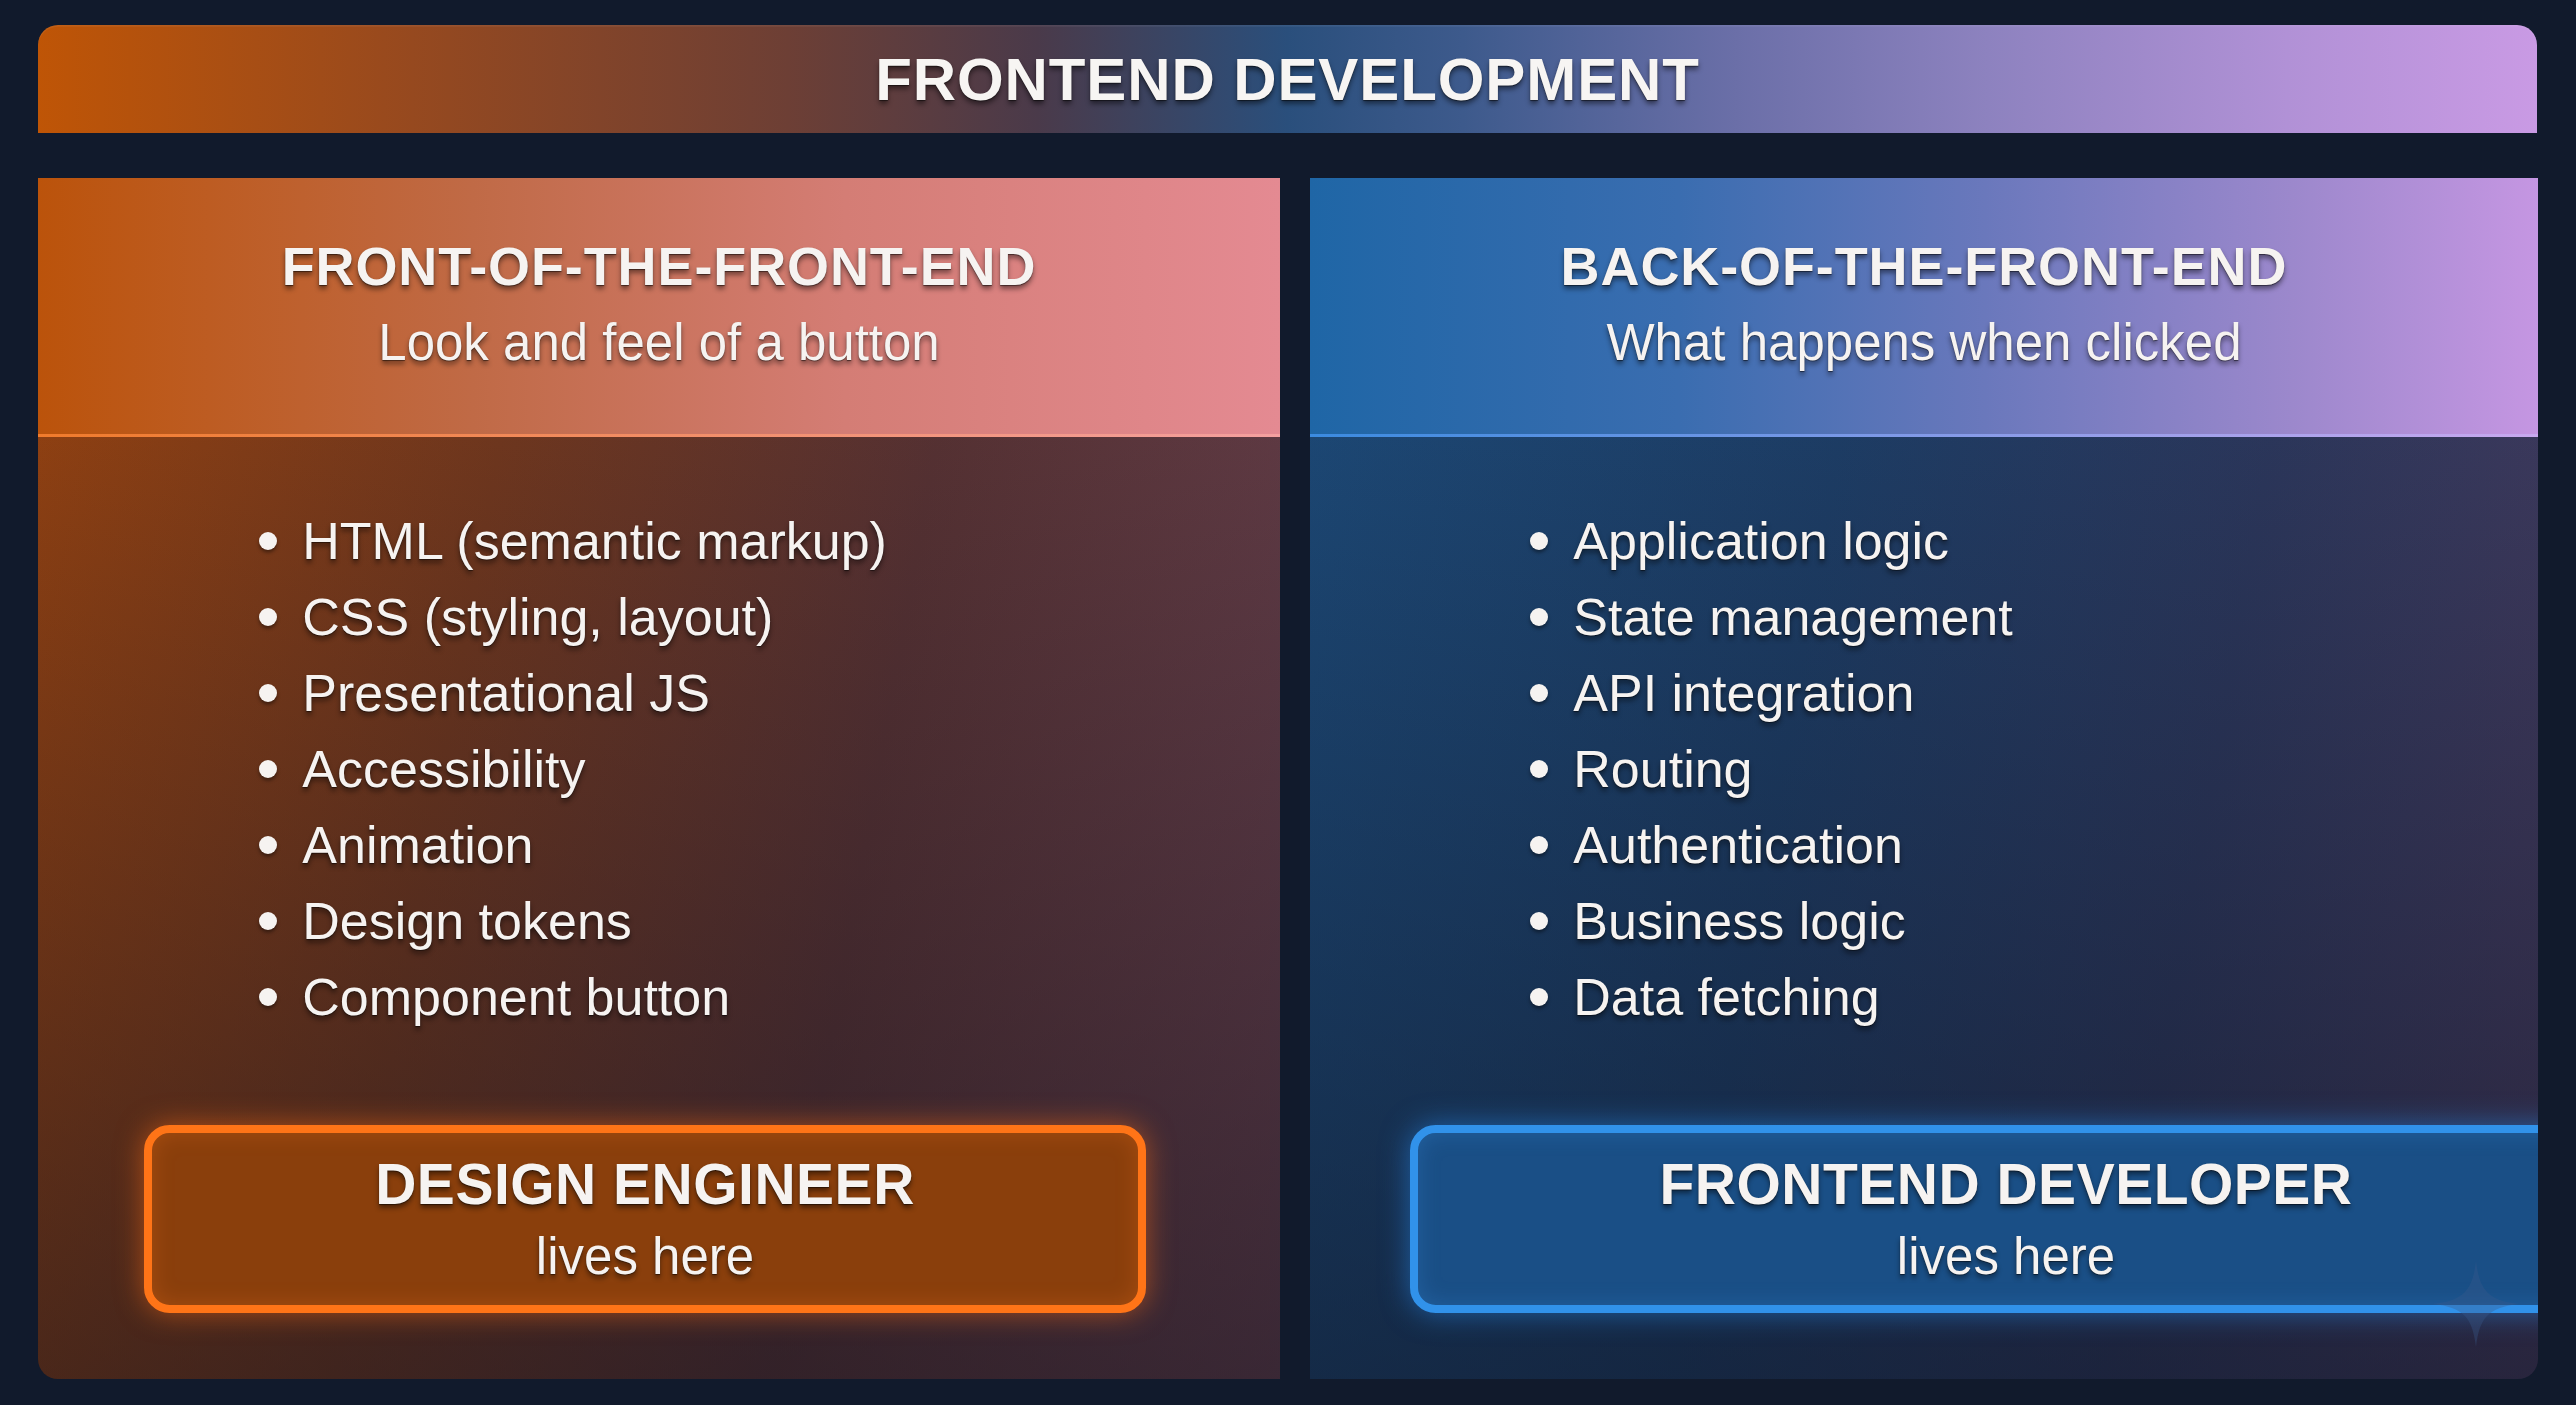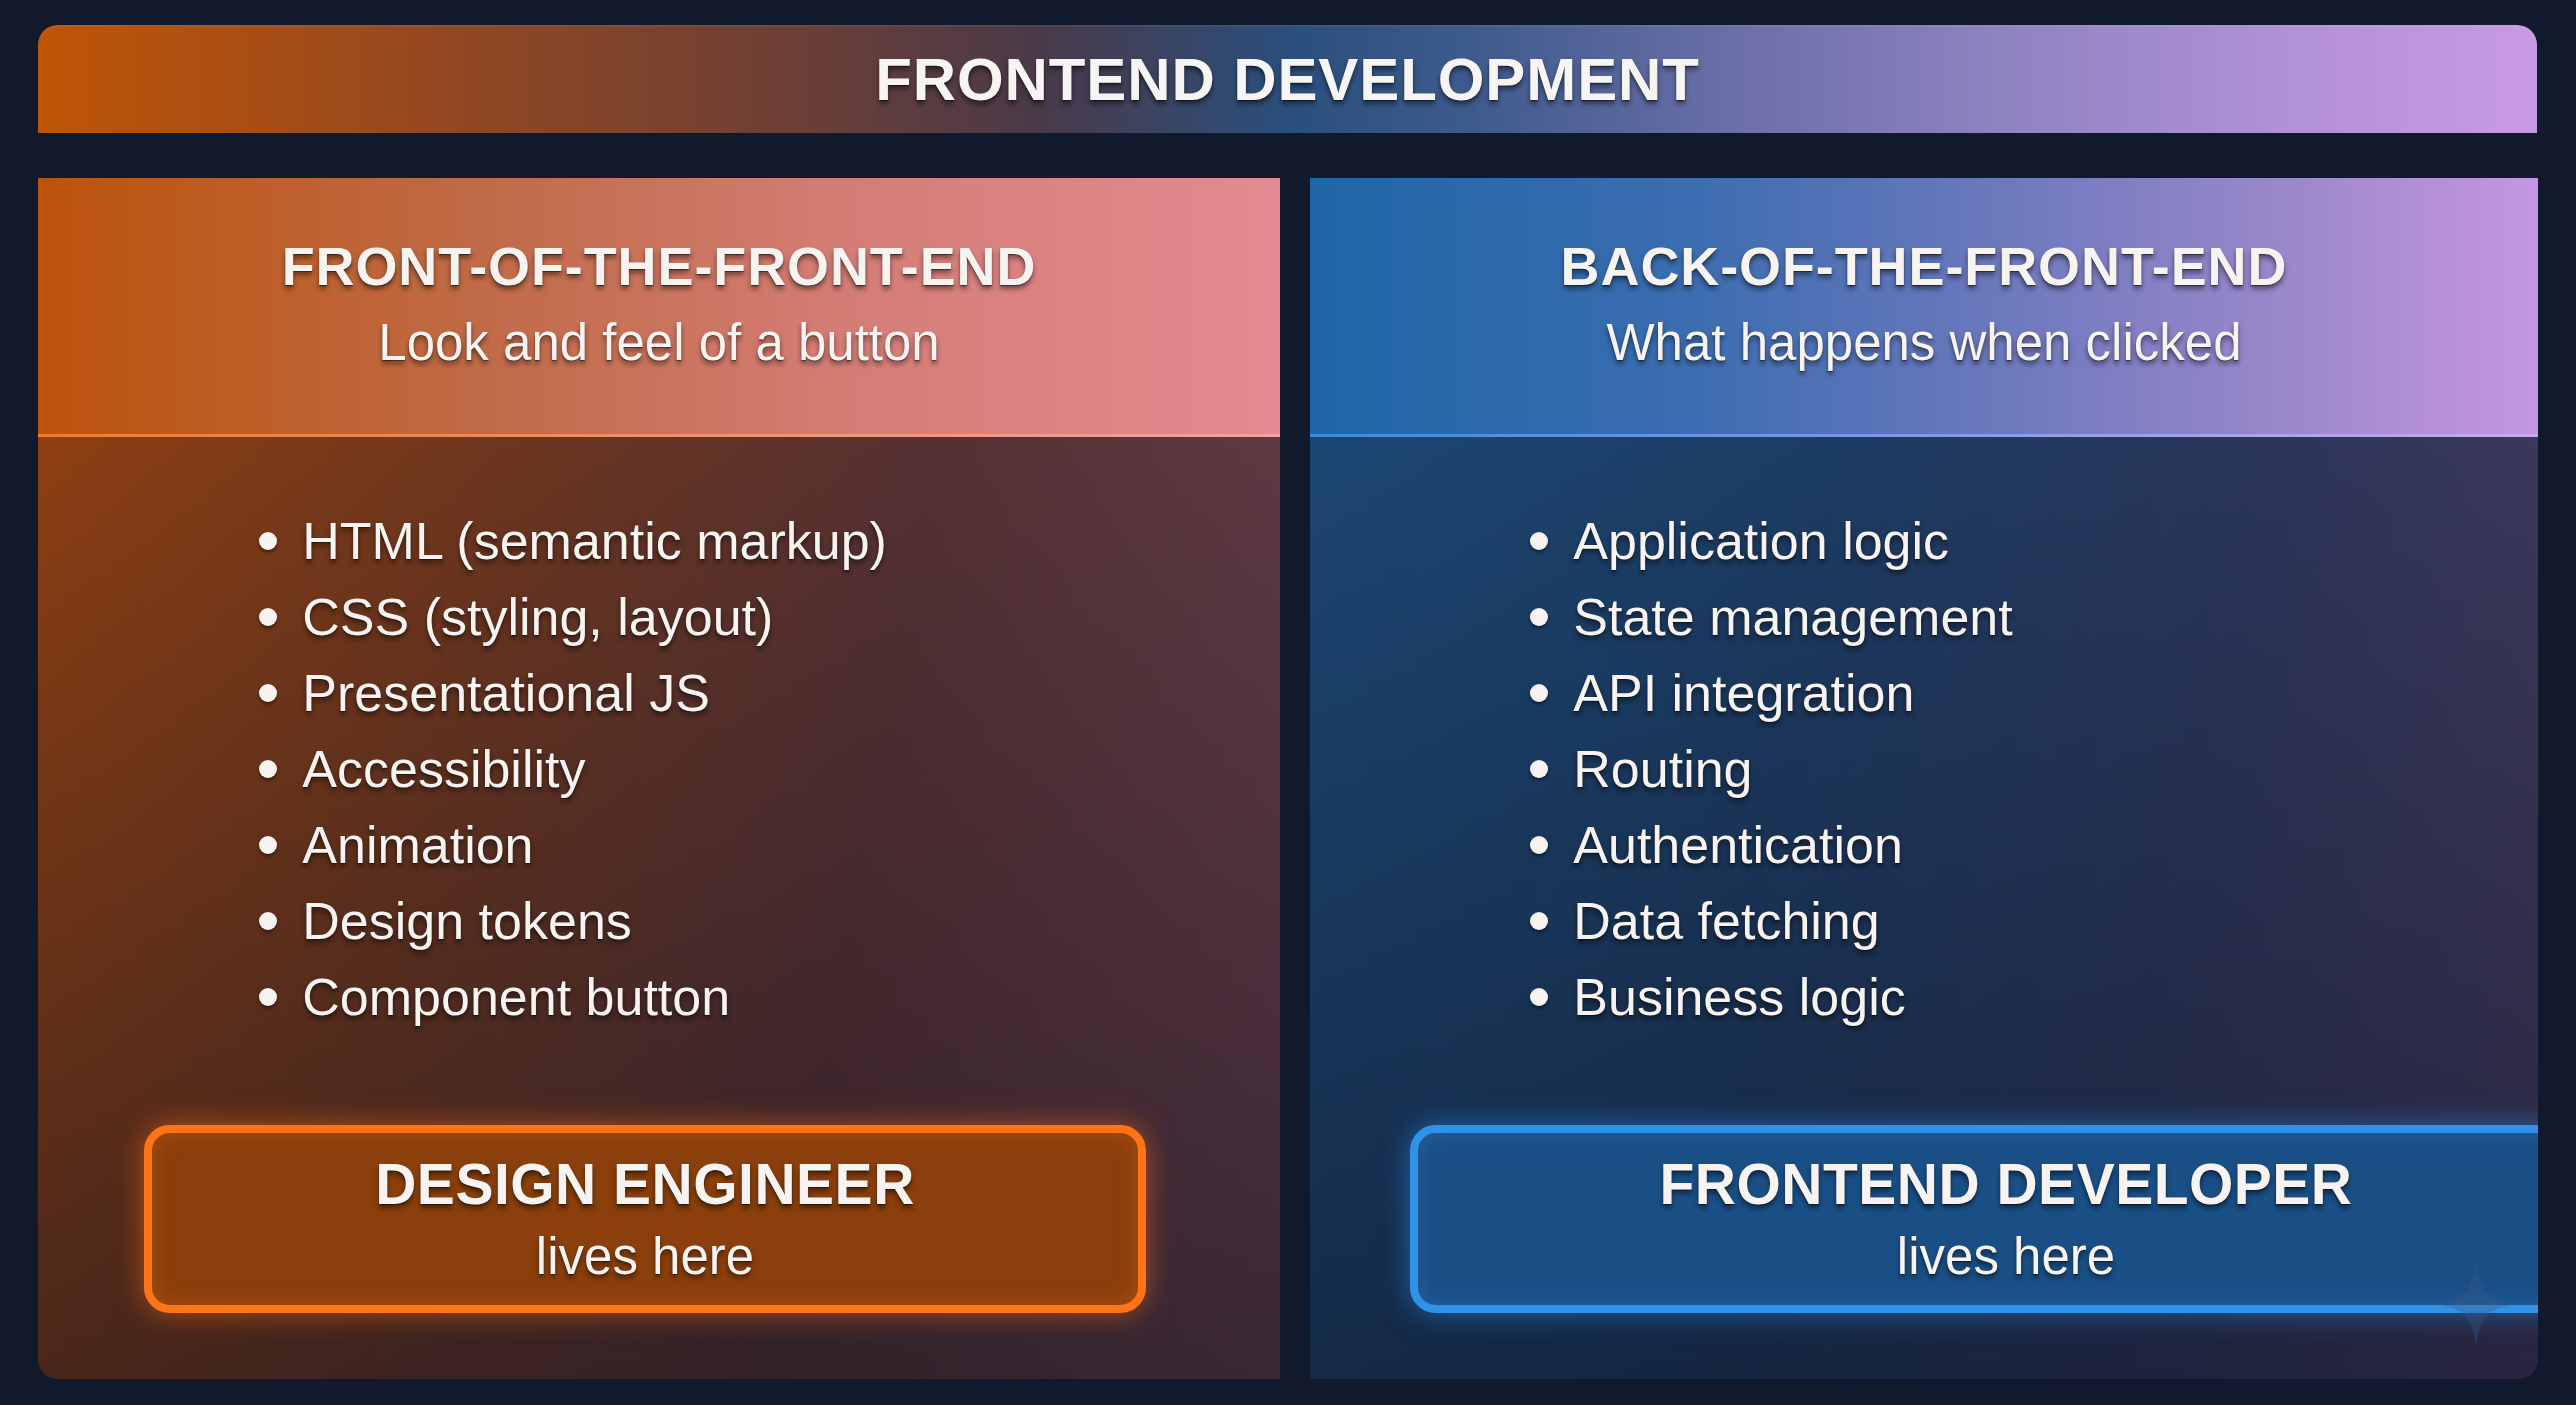--- a/index.html
+++ b/index.html
@@ -251,25 +251,25 @@
     <li class="bullet-item txt-shadow">
         <span class="bullet-dot"></span>
         <span>Routing</span>
       </li>
     <li class="bullet-item txt-shadow">
         <span class="bullet-dot"></span>
         <span>Authentication</span>
       </li>
     <li class="bullet-item txt-shadow">
         <span class="bullet-dot"></span>
+        <span>Business logic</span>
+      </li>
+    <li class="bullet-item txt-shadow">
+        <span class="bullet-dot"></span>
         <span>Data fetching</span>
-      </li>
-    <li class="bullet-item txt-shadow">
-        <span class="bullet-dot"></span>
-        <span>Business logic</span>
       </li>
   </ul>
   <div class="role-box">
     <div class="role-title txt-shadow">FRONTEND DEVELOPER</div>
     <div class="role-sub txt-shadow">lives here</div>
   </div>
 </div>
 
 <svg class="sparkle" viewBox="0 0 100 100">
   <path d="M50 0 C54 35 65 46 100 50 C65 54 54 65 50 100 C46 65 35 54 0 50 C35 46 46 35 50 0 Z" fill="#3a5a8c"></path>

